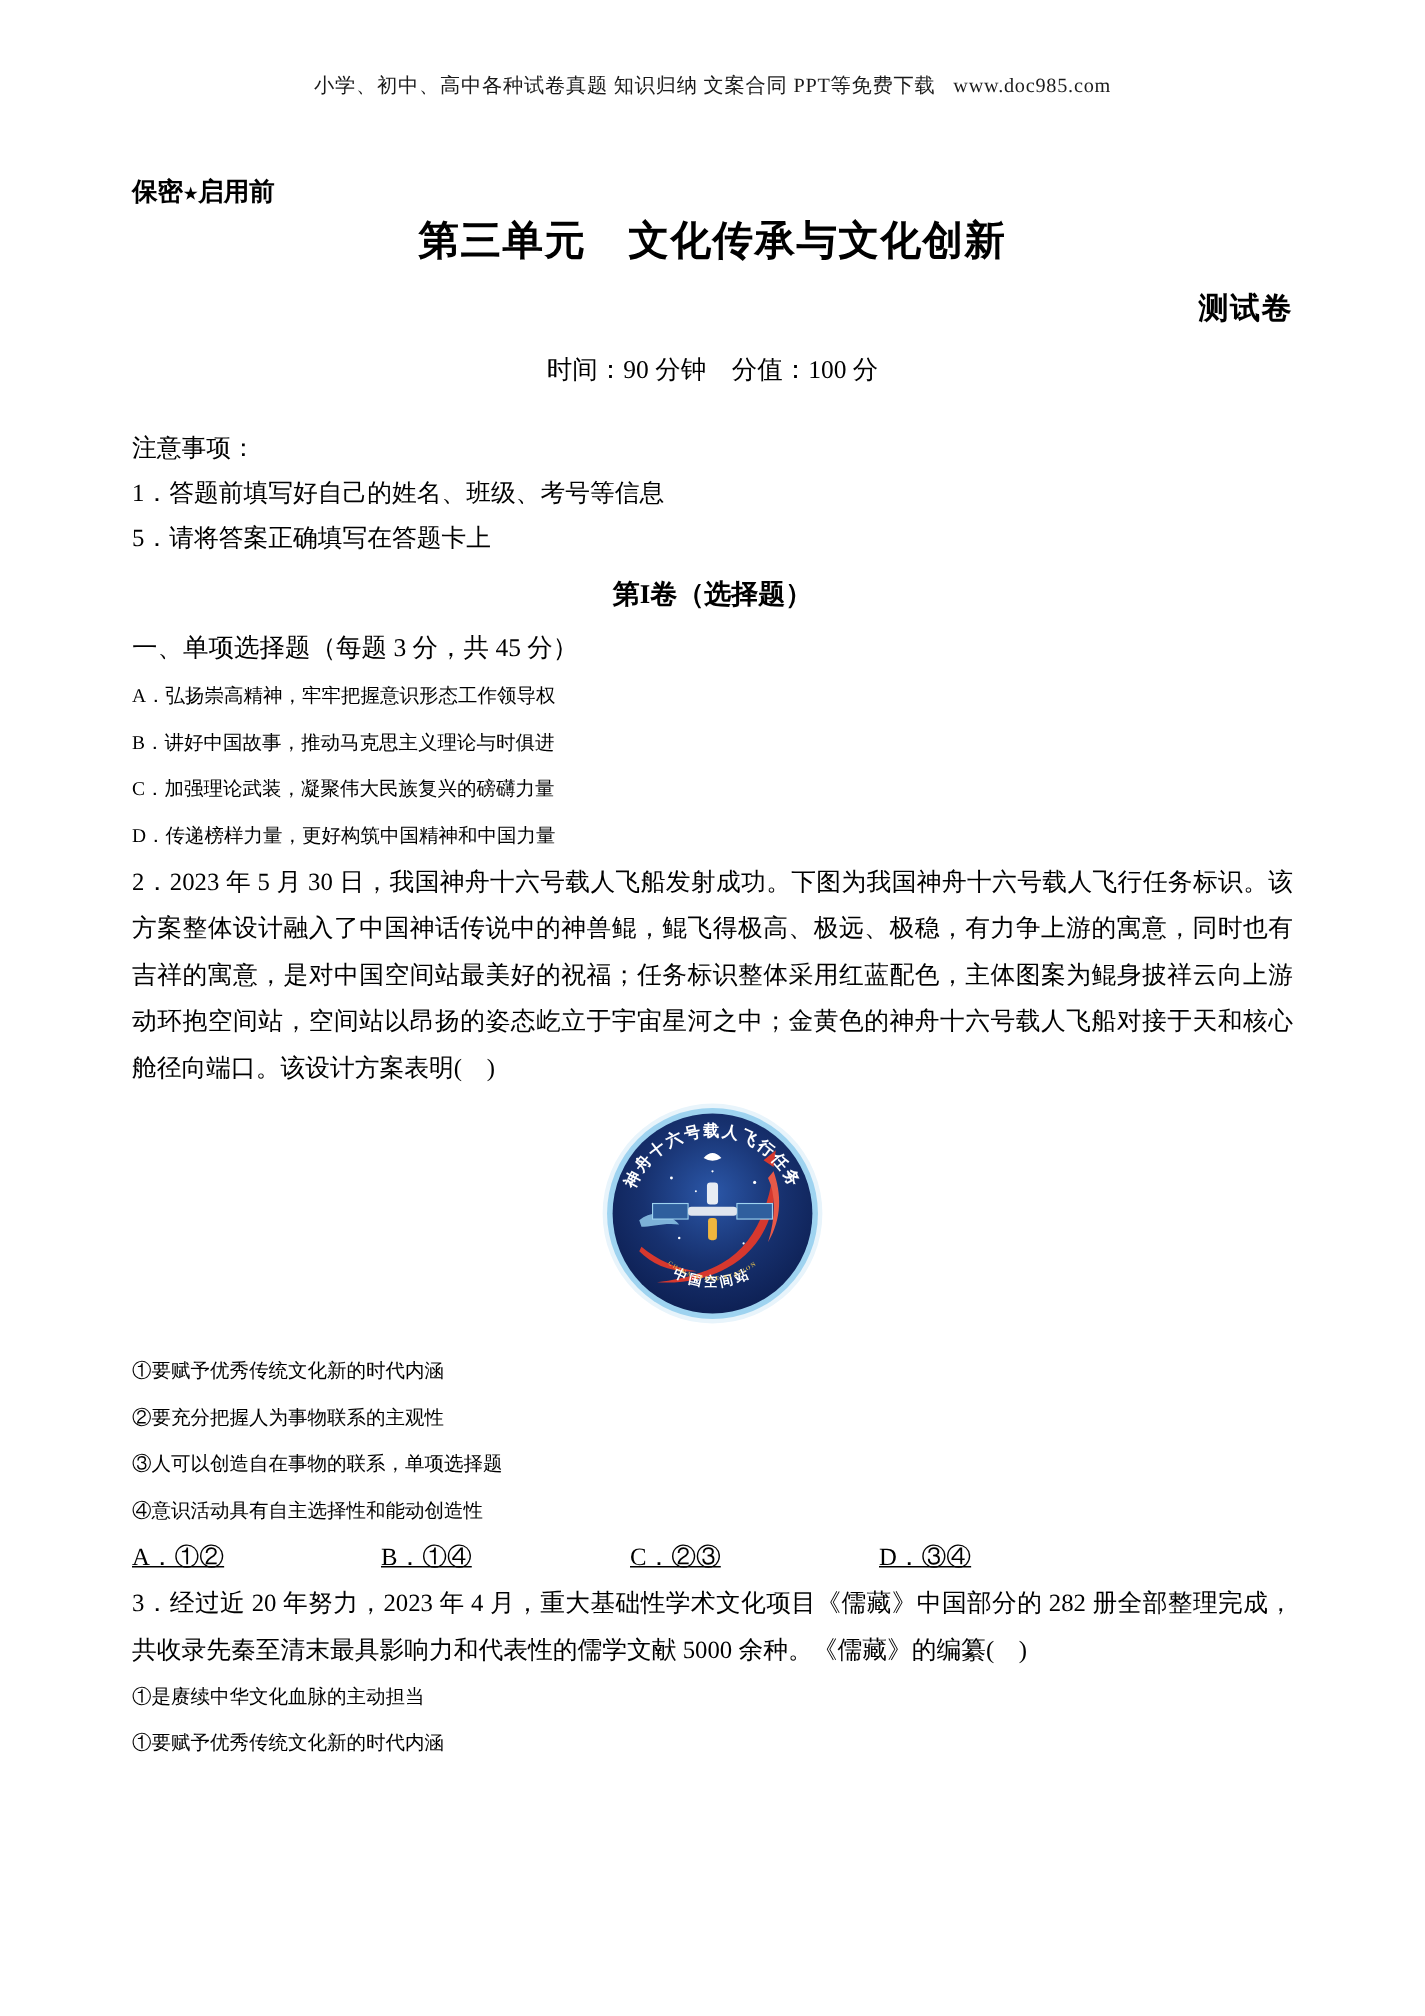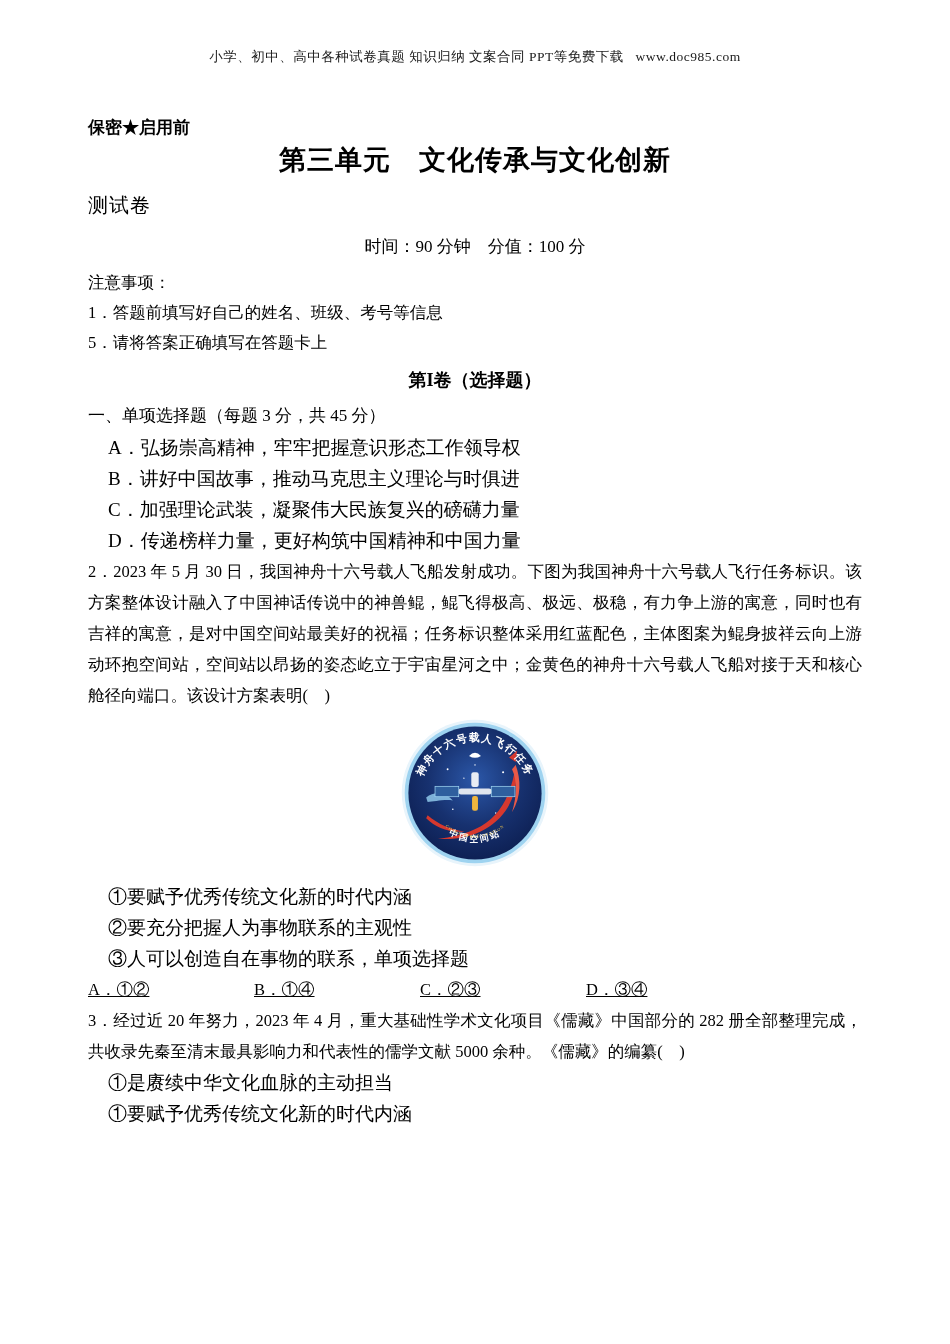--- a/index.html
+++ b/index.html
@@ -20,41 +20,41 @@
     font-size: 13.5px;
     color: #1a1a1a;
     margin-bottom: 50px;
     letter-spacing: 0.5px;
     white-space: nowrap;
   }
   .site-url { margin-left: 8px; }
   .secrecy {
     font-size: 17px;
     font-weight: bold;
-    font-family: Liberation Sans, sans-serif;
+    font-family: Liberation Mono, monospace;
     margin-bottom: 2px;
   }
   .title {
     font-size: 27px;
     font-weight: bold;
     text-align: center;
     margin: 3px 0 14px 0;
     letter-spacing: 1px;
   }
   .subtitle {
     font-size: 20px;
-    font-weight: normal;
-    text-align: left;
+    font-weight: bold;
+    text-align: right;
     margin: 0 0 16px 0;
     letter-spacing: 1px;
   }
   .timeline {
     font-size: 17px;
     text-align: center;
-    margin-bottom: 10px;
+    margin-bottom: 26px;
   }
   .para {
     font-size: 16.5px;
     line-height: 30px;
   }
   .volume {
     font-size: 18px;
     font-weight: bold;
     text-align: center;
     margin: 10px 0 8px 0;
@@ -63,23 +63,22 @@
     font-size: 17px;
     font-weight: normal;
     line-height: 32px;
   }
   .stem {
     font-size: 16.5px;
     line-height: 31px;
     text-align: justify;
   }
   .opt {
-    font-size: 19px;
+    font-size: 13px;
     line-height: 31px;
-    margin-left: 20px;
   }
   .badge-wrap {
     text-align: center;
     padding: 8px 0 10px 0;
   }
   .choice-row {
     display: flex;
     font-size: 16.5px;
     line-height: 31px;
     text-decoration: underline;
@@ -172,20 +171,21 @@
       </text>
       <text font-size="5.5" fill="#f2c94c" letter-spacing="1.5">
         <textPath href="#arcBot2" startOffset="50%" text-anchor="middle">CHINA SPACE STATION</textPath>
       </text>
     </svg>
   </div>
 
   <div class="opt">①要赋予优秀传统文化新的时代内涵</div>
   <div class="opt">②要充分把握人为事物联系的主观性</div>
   <div class="opt">③人可以创造自在事物的联系，单项选择题</div>
+  <div class="opt">④意识活动具有自主选择性和能动创造性</div>
 
   <div class="choice-row">
     <span class="choice">A．①②</span>
     <span class="choice">B．①④</span>
     <span class="choice">C．②③</span>
     <span class="choice">D．③④</span>
   </div>
 
   <div class="stem">3．经过近 20 年努力，2023 年 4 月，重大基础性学术文化项目《儒藏》中国部分的 282 册全部整理完成，共收录先秦至清末最具影响力和代表性的儒学文献 5000 余种。《儒藏》的编纂(　)</div>
   <div class="opt">①是赓续中华文化血脉的主动担当</div>

